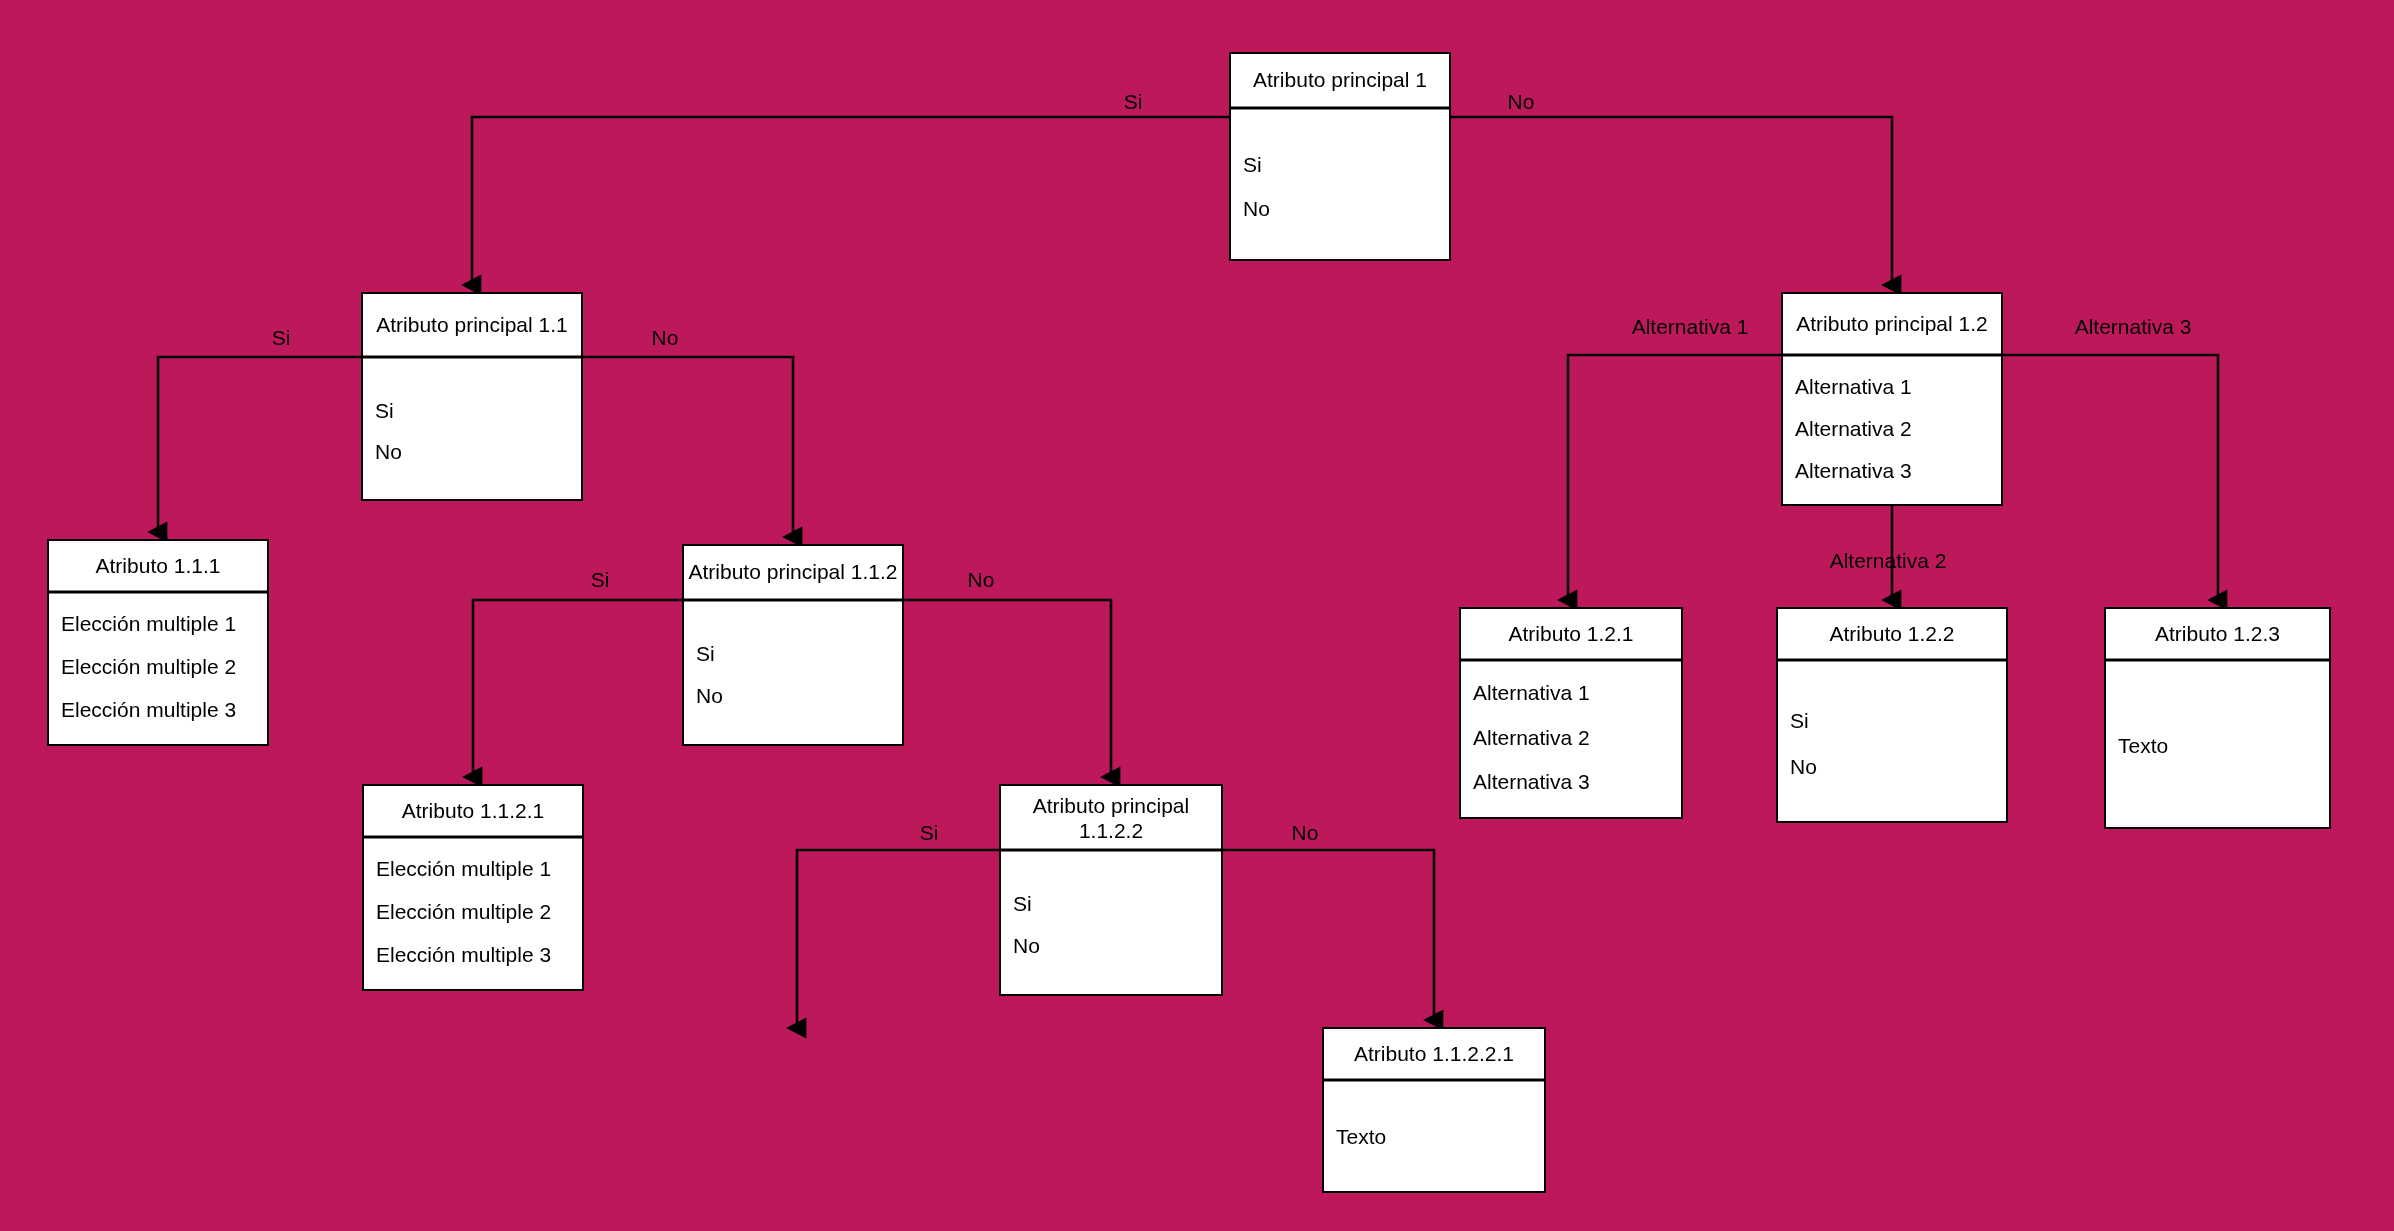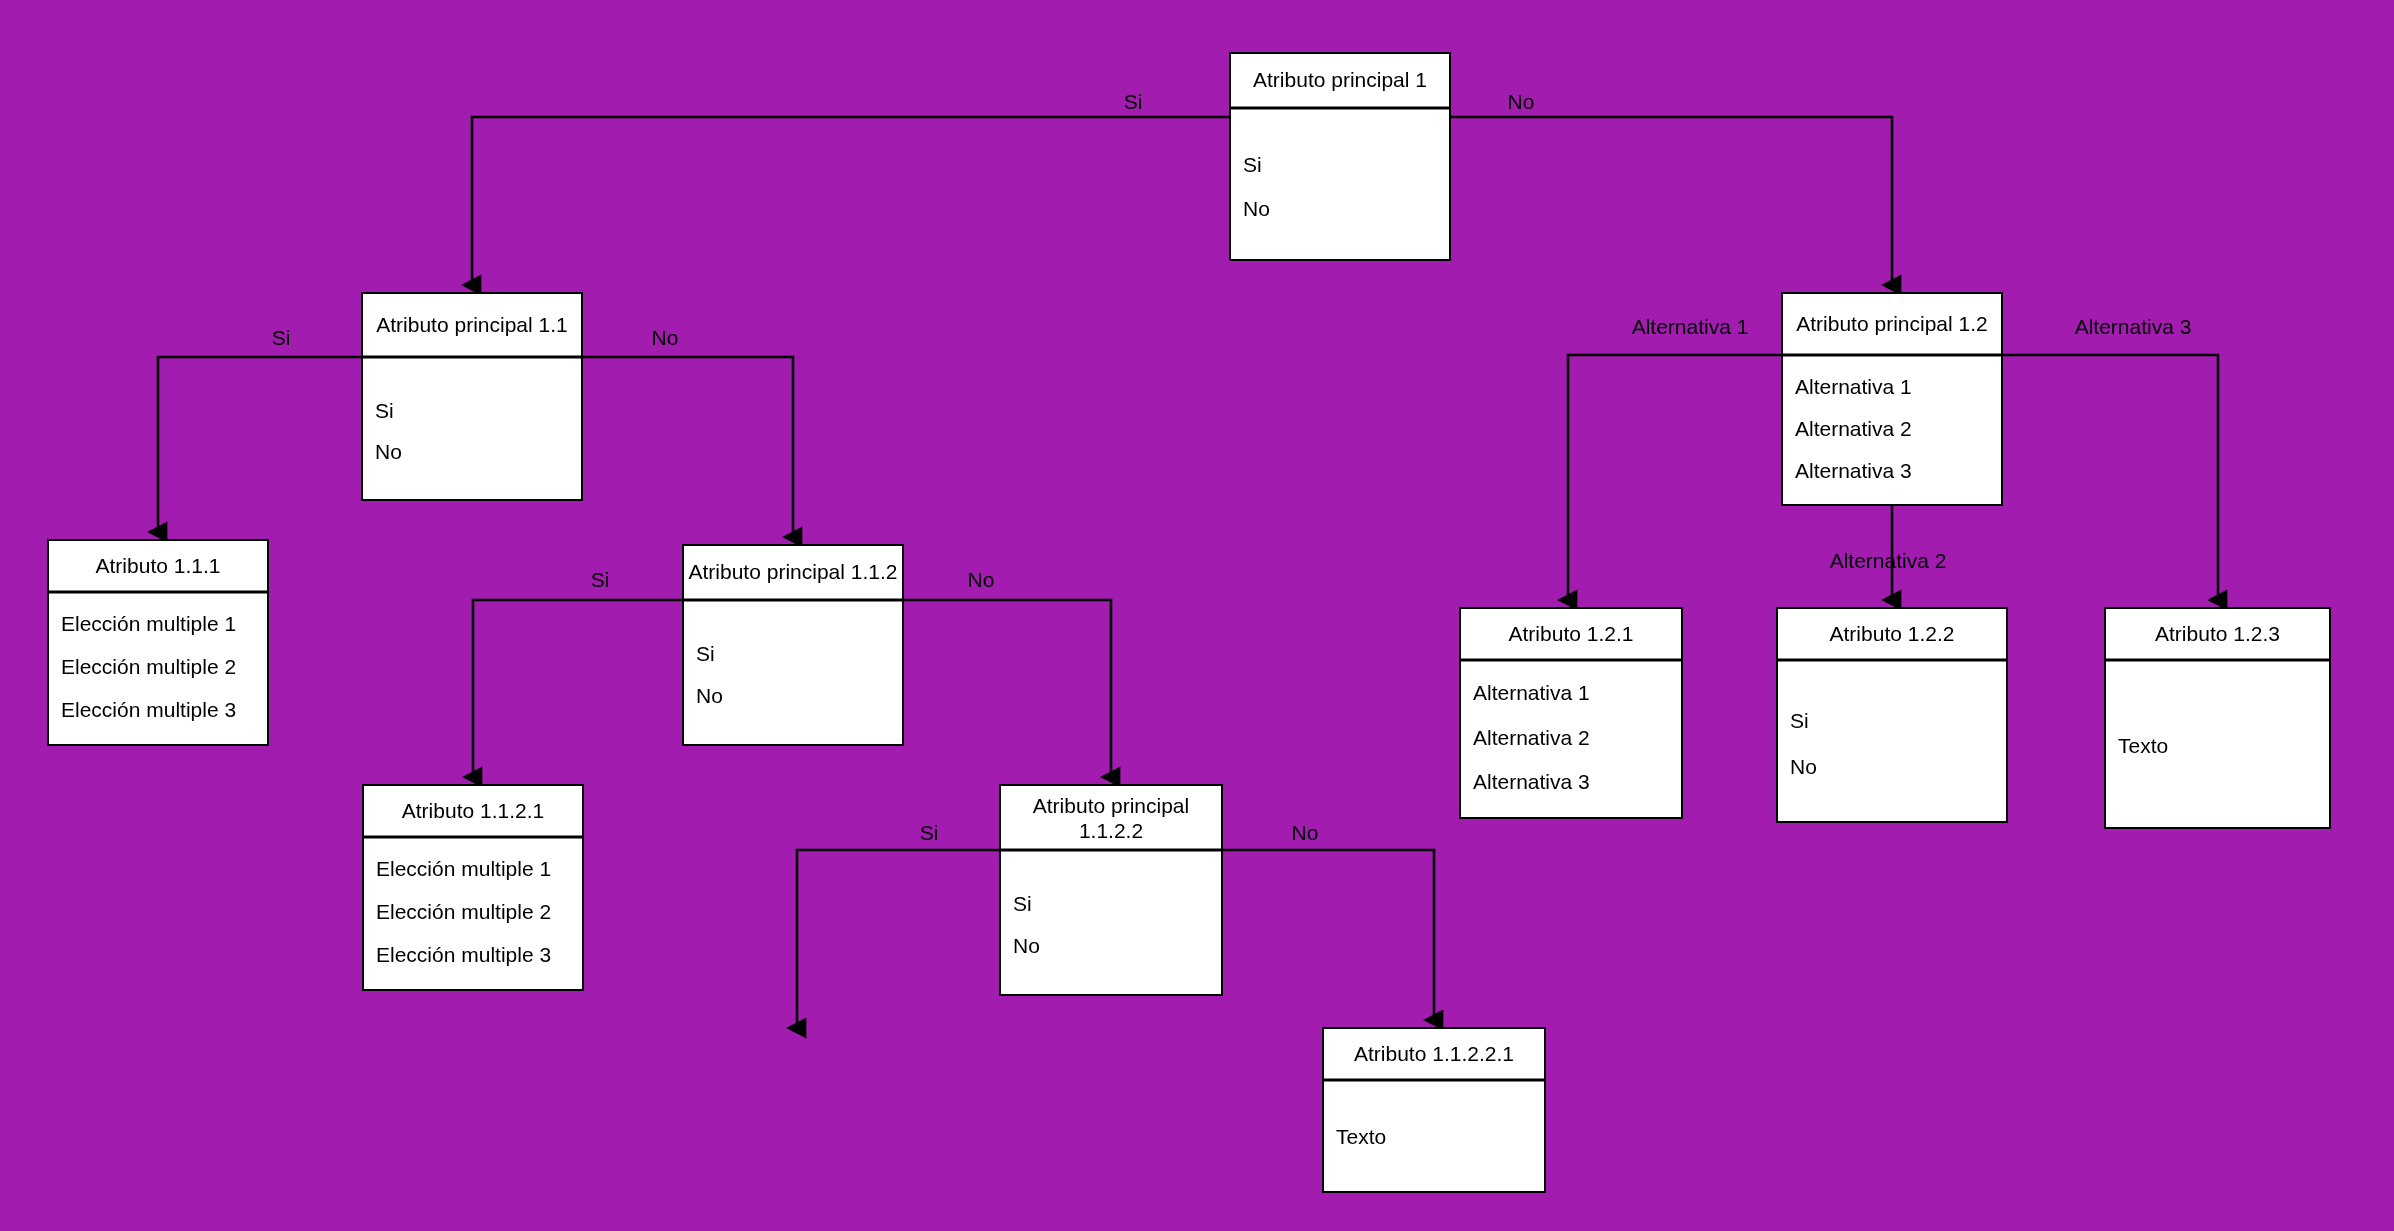--- a/index.html
+++ b/index.html
@@ -7,21 +7,21 @@
     padding: 0;
     background: #ffffff;
   }
   body {
     font-family: "Liberation Sans", sans-serif;
   }
   #diagram-root {
     position: relative;
     width: 2394px;
     height: 1231px;
-    background: #a21caf;
+    background: #be185d;
     overflow: hidden;
   }
   svg#flow {
     position: absolute;
     top: 0;
     left: 0;
     width: 2394px;
     height: 1231px;
   }
   .node-rect {

